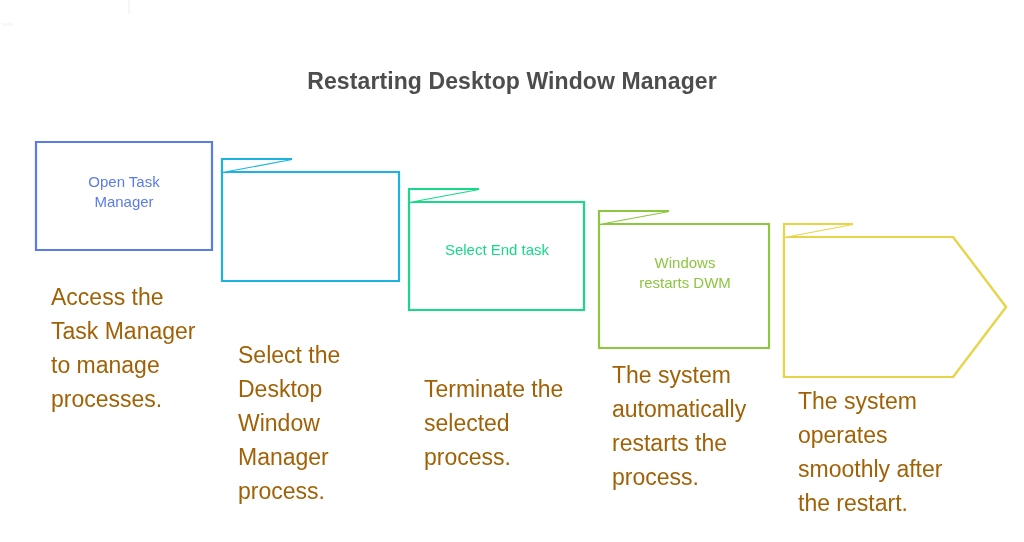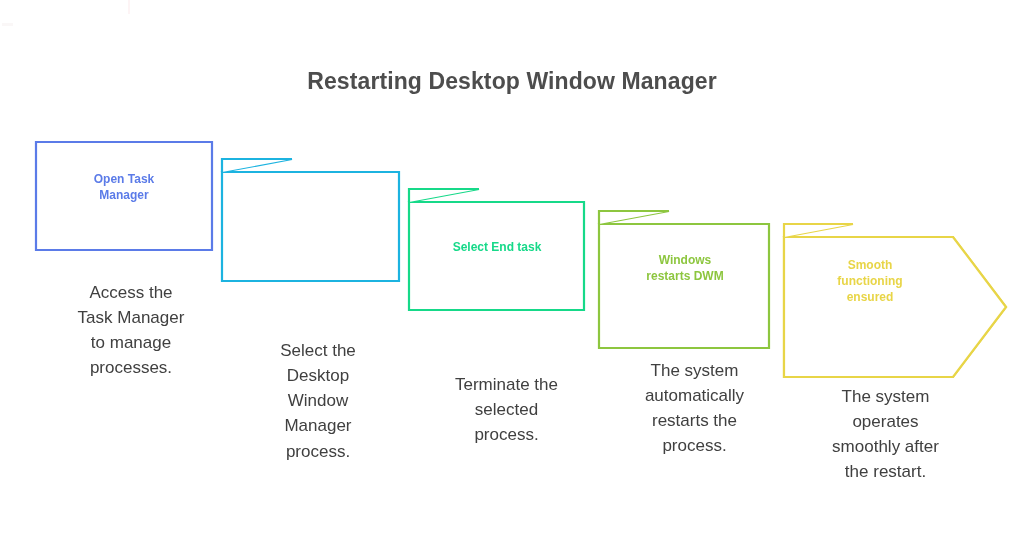--- a/index.html
+++ b/index.html
@@ -48,33 +48,33 @@
     fill: #ffffff;
     stroke-width: 2.2;
     stroke-linejoin: miter;
     stroke-linecap: butt;
   }
 
   
   .step-label {
     position: absolute;
     text-align: center;
-    font-size: 12px;
+    font-size: 15px;
     line-height: 1.32;
-    font-weight: bold;
+    font-weight: normal;
     white-space: pre-line;
   }
 
   
   .step-desc {
     position: absolute;
-    text-align: center;
-    font-size: 17px;
+    text-align: left;
+    font-size: 23px;
     line-height: 1.48;
-    color: #404040;
+    color: #a16207;
     white-space: pre-line;
   }
 
   
   .artifact {
     position: absolute;
     background: #fdf4f5;
   }
   #artifact-bar-a { left: 128px; top: 0px;  width: 2px;  height: 14px; }
   #artifact-bar-b { left: 2px;   top: 23px; width: 11px; height: 3px; background:#faf7f7; }
@@ -119,23 +119,20 @@
 
   <div class="step-label" style="left:42px; top:172px; width:164px; color:#5b7be8;">Open Task
 Manager</div>
 
 
   <div class="step-label" style="left:414px; top:240px; width:166px; color:#16d989;">Select End task</div>
 
   <div class="step-label" style="left:604px; top:253px; width:162px; color:#8dc63f;">Windows
 restarts DWM</div>
 
-  <div class="step-label" style="left:790px; top:258px; width:160px; color:#e8d547;">Smooth
-functioning
-ensured</div>
 
   <div class="step-desc" style="left:51px; top:280px; width:160px;">Access the
 Task Manager
 to manage
 processes.</div>
 
   <div class="step-desc" style="left:238px; top:306px; width:160px;margin-top:32px;">Select the
 Desktop
 Window
 Manager

